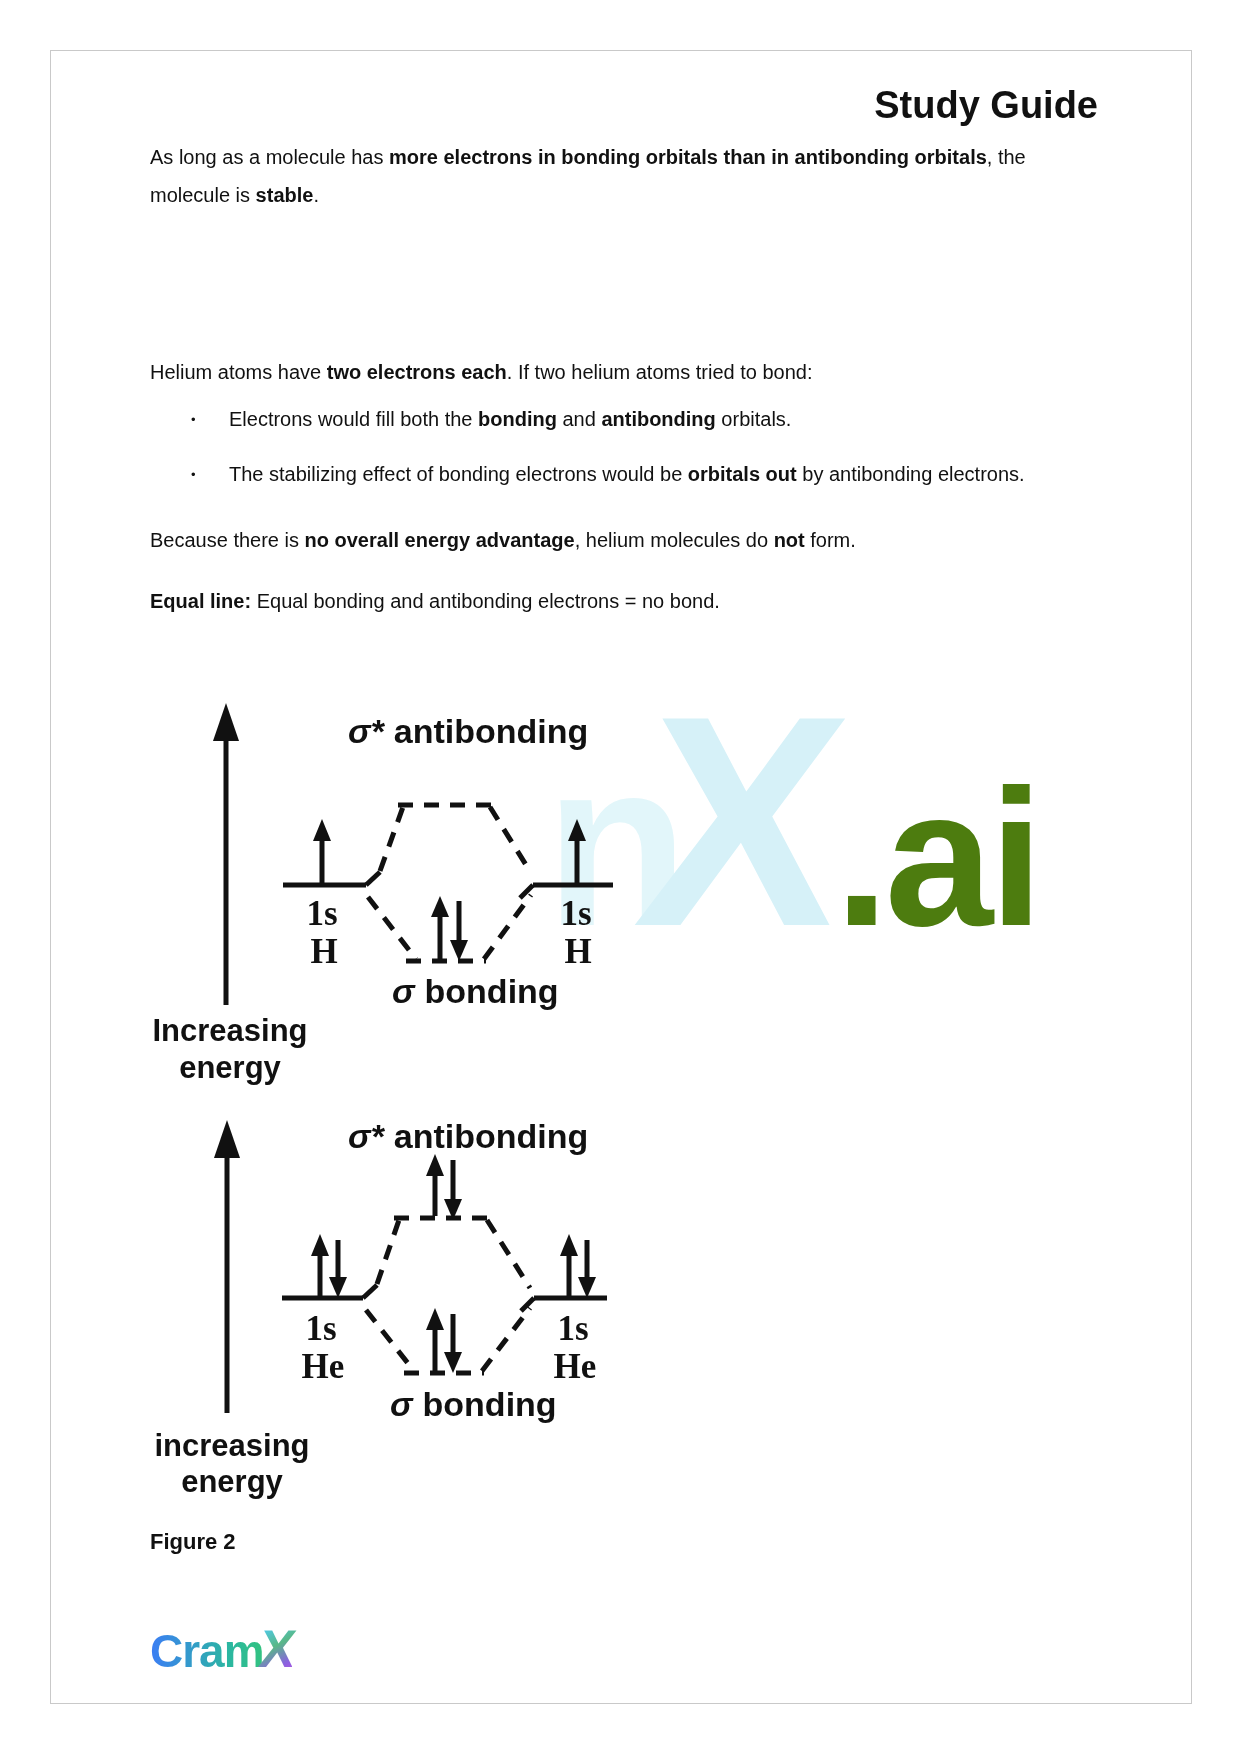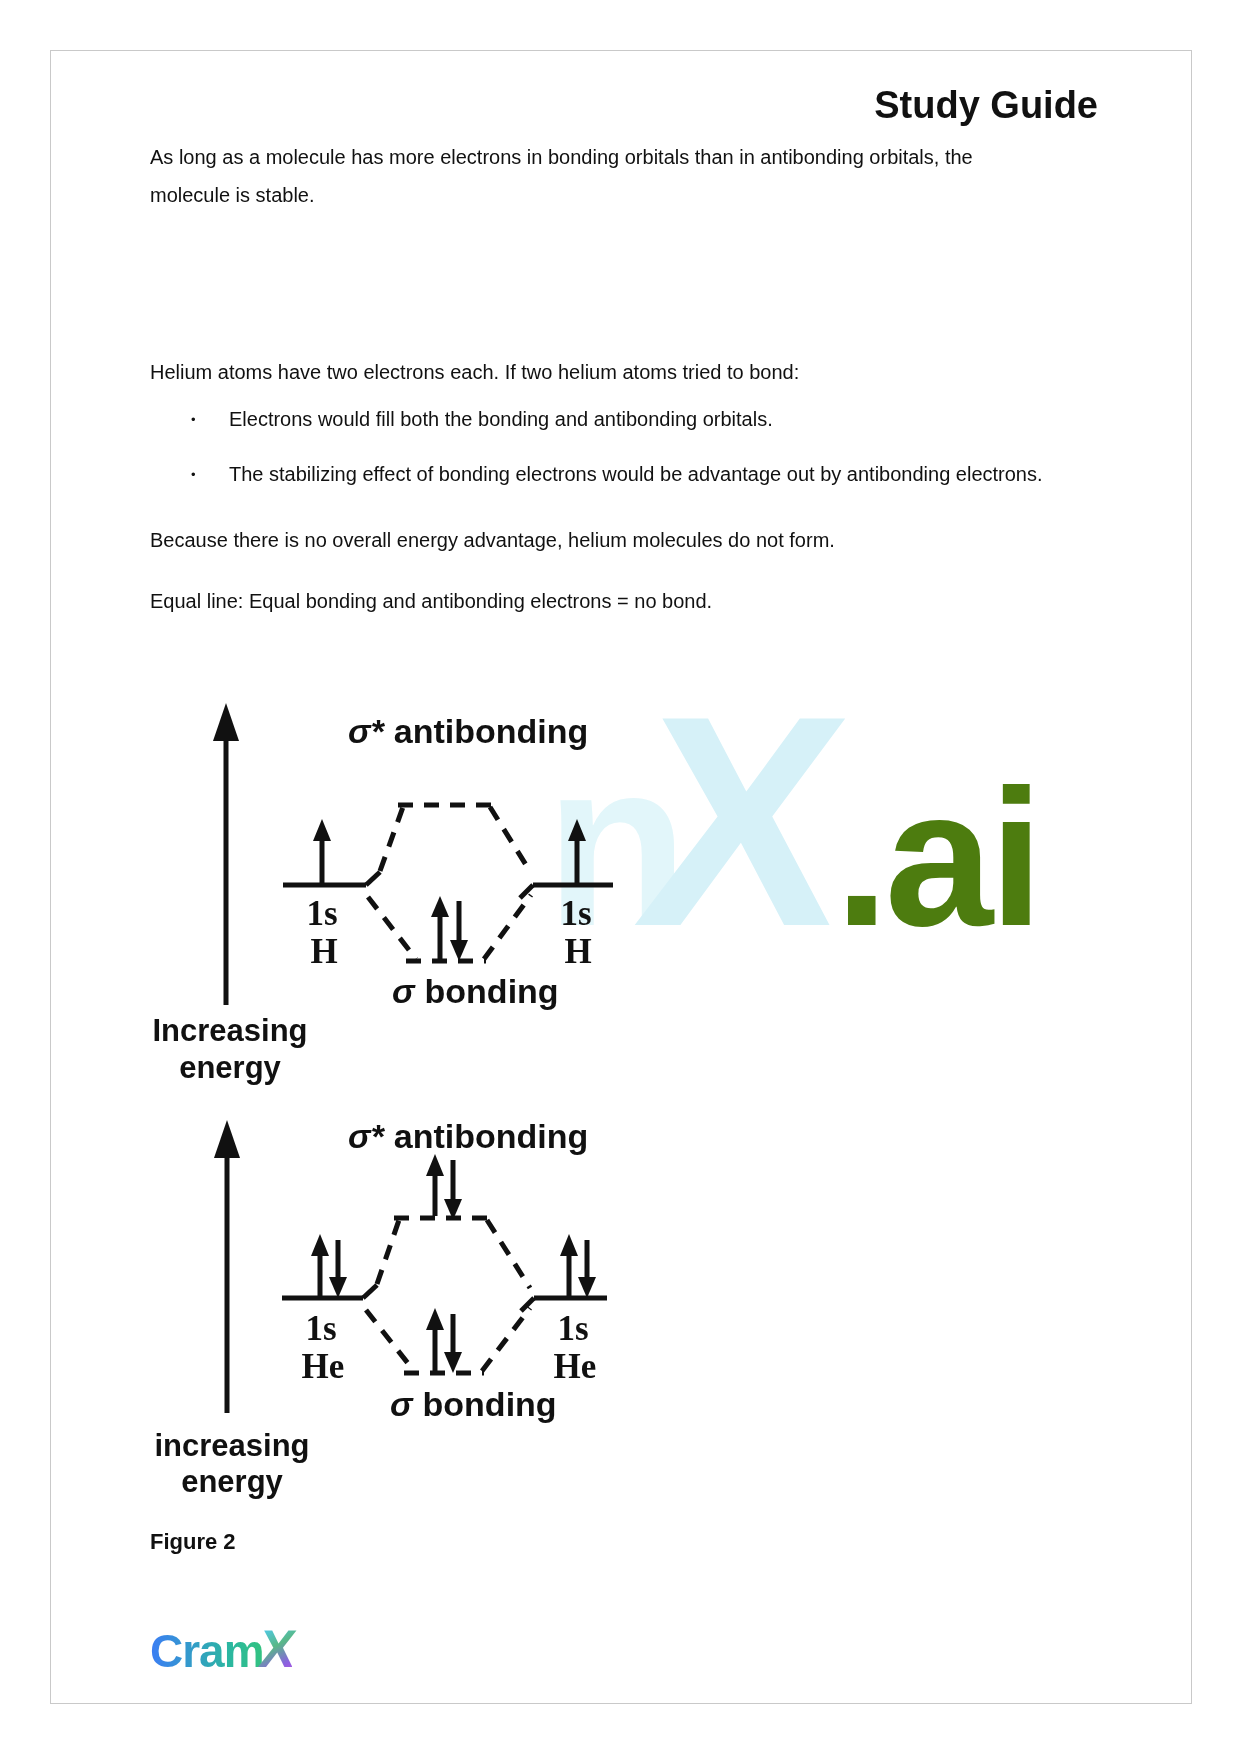--- a/index.html
+++ b/index.html
@@ -2,21 +2,21 @@
 <html><head>
 <meta charset="utf-8">
 <style>
   html,body{margin:0;padding:0;background:#fff;}
   .page{position:relative;width:1241px;height:1754px;background:#fff;overflow:hidden;
         font-family:"Liberation Sans",sans-serif;color:#111;}
   .page-border{position:absolute;left:50px;top:50px;width:1140px;height:1652px;
         border:1px solid #c9c9c9;}
   .doc-title{position:absolute;right:143px;top:84px;font-size:38px;font-weight:bold;margin-left:32px;}
   .para{position:absolute;left:150px;width:960px;font-size:20px;line-height:38px;margin:0;}
-  .b{font-weight:normal;text-align:right;}
+  .b{font-weight:bold;text-align:right;}
   .section-heading{position:absolute;left:150px;top:294px;font-size:27px;font-weight:bold;
         color:#2f5597;margin:0;}
   .bullet-marker{position:absolute;left:191px;font-size:13px;}
   .bullet-text{position:absolute;left:229px;width:900px;font-size:20px;}
   .figure-caption{position:absolute;left:150px;top:1529px;font-size:22px;font-weight:bold;}
   
   .watermark{position:absolute;left:545px;top:648px;display:flex;align-items:baseline;
         font-weight:bold;z-index:0;letter-spacing:-4px;white-space:nowrap;}
   .wm-n{font-size:235px;color:#e2f6fa;}
   .wm-x{font-size:300px;color:#d6f1f8;margin-left:-42px;display:inline-block;transform:skewX(-6deg);}
@@ -53,21 +53,21 @@
 
   <p class="para" style="top:138px"><span>As long as a molecule has </span><span class="b">more electrons in bonding orbitals than in antibonding orbitals</span><span>, the</span><br><span>molecule is </span><span class="b">stable</span><span>.</span></p>
 
 
   <p class="para" style="top:353px"><span>Helium atoms have </span><span class="b">two electrons each</span><span>. If two helium atoms tried to bond:</span></p>
 
   <span class="bullet-marker" style="top:412px">•</span>
   <div class="bullet-text" style="top:408px"><span>Electrons would fill both the </span><span class="b">bonding</span><span> and </span><span class="b">antibonding</span><span> orbitals.</span></div>
 
   <span class="bullet-marker" style="top:467px">•</span>
-  <div class="bullet-text" style="top:463px"><span>The stabilizing effect of bonding electrons would be </span><span class="b">advantage out</span><span> by antibonding electrons.</span></div>
+  <div class="bullet-text" style="top:463px"><span>The stabilizing effect of bonding electrons would be </span><span class="b">orbitals out</span><span> by antibonding electrons.</span></div>
 
   <p class="para" style="top:521px"><span>Because there is </span><span class="b">no overall energy advantage</span><span>, helium molecules do </span><span class="b">not</span><span> form.</span></p>
 
   <p class="para" style="top:582px"><span class="b">Equal line:</span><span> Equal bonding and antibonding electrons = no bond.</span></p>
 
   <svg width="500" height="395" viewBox="0 0 500 395" style="left:140px;top:693px">
     <g>
       <line class="stroke" x1="86" y1="42" x2="86" y2="312"></line>
       <polygon class="head" points="86,10 73,48 99,48"></polygon>
     </g>

